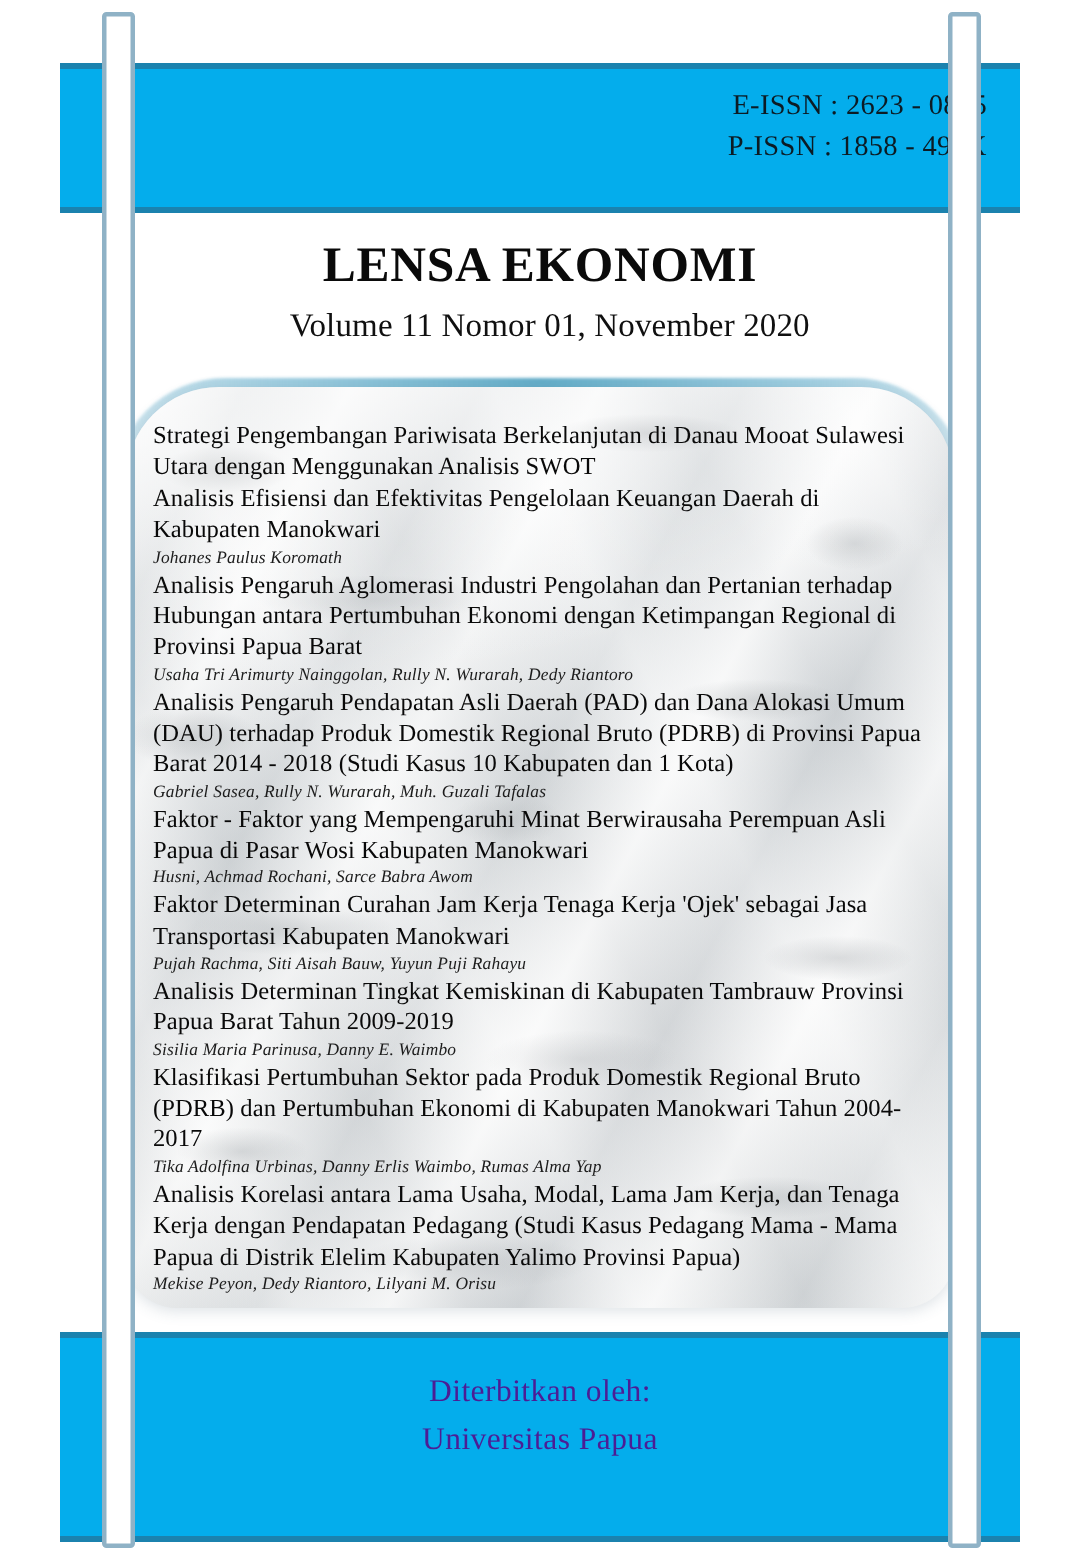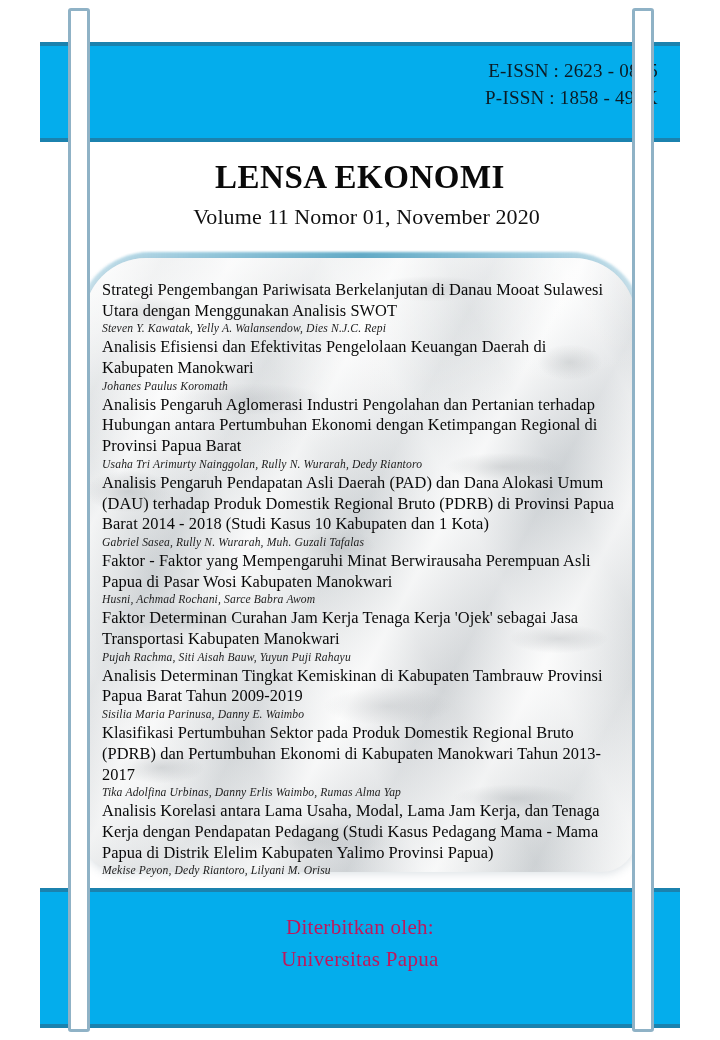--- a/index.html
+++ b/index.html
@@ -163,21 +163,21 @@
     margin-top:0px;
     margin-bottom:1px;
   }
 
   
   .publisher {
     position:absolute;
     top:912px; left:0; width:720px;
     text-align:center;
     z-index:7;
-    color:#be185d;
+    color:#4c1d95;
     font-size:21px;
     line-height:1.5;
     letter-spacing:.3px;
   }
 </style>
 </head>
 <body>
 
 <div class="cover">
 
@@ -194,21 +194,20 @@
   </div>
 
   <div class="panel-wrap">
     <div class="panel-halo"></div>
     <div class="panel">
       <div class="panel-sheen"></div>
     </div>
     <div class="toc" id="toc">
         <div class="article">
           <div class="article-title">Strategi Pengembangan Pariwisata Berkelanjutan di Danau Mooat Sulawesi Utara dengan Menggunakan Analisis SWOT</div>
-          <div class="article-authors">Steven Y. Kawatak, Yelly A. Walansendow, Dies N.J.C. Repi</div>
         </div>
         <div class="article">
           <div class="article-title">Analisis Efisiensi dan Efektivitas Pengelolaan Keuangan Daerah di Kabupaten Manokwari</div>
           <div class="article-authors">Johanes Paulus Koromath</div>
         </div>
         <div class="article">
           <div class="article-title">Analisis Pengaruh Aglomerasi Industri Pengolahan dan Pertanian terhadap Hubungan antara Pertumbuhan Ekonomi dengan Ketimpangan Regional di Provinsi Papua Barat</div>
           <div class="article-authors">Usaha Tri Arimurty Nainggolan, Rully N. Wurarah, Dedy Riantoro</div>
         </div>
         <div class="article">
@@ -221,21 +220,21 @@
         </div>
         <div class="article">
           <div class="article-title">Faktor Determinan Curahan Jam Kerja Tenaga Kerja 'Ojek' sebagai Jasa Transportasi Kabupaten Manokwari</div>
           <div class="article-authors">Pujah Rachma, Siti Aisah Bauw, Yuyun Puji Rahayu</div>
         </div>
         <div class="article">
           <div class="article-title">Analisis Determinan Tingkat Kemiskinan di Kabupaten Tambrauw Provinsi Papua Barat Tahun 2009-2019</div>
           <div class="article-authors">Sisilia Maria Parinusa, Danny E. Waimbo</div>
         </div>
         <div class="article">
-          <div class="article-title">Klasifikasi Pertumbuhan Sektor pada Produk Domestik Regional Bruto (PDRB) dan Pertumbuhan Ekonomi di Kabupaten Manokwari Tahun 2013-2017</div>
+          <div class="article-title">Klasifikasi Pertumbuhan Sektor pada Produk Domestik Regional Bruto (PDRB) dan Pertumbuhan Ekonomi di Kabupaten Manokwari Tahun 2004-2017</div>
           <div class="article-authors">Tika Adolfina Urbinas, Danny Erlis Waimbo, Rumas Alma Yap</div>
         </div>
         <div class="article">
           <div class="article-title">Analisis Korelasi antara Lama Usaha, Modal, Lama Jam Kerja, dan Tenaga Kerja dengan Pendapatan Pedagang (Studi Kasus Pedagang Mama - Mama Papua di Distrik Elelim Kabupaten Yalimo Provinsi Papua)</div>
           <div class="article-authors">Mekise Peyon, Dedy Riantoro, Lilyani M. Orisu</div>
         </div>
       </div>
   </div>
 
   <div class="band band-footer"></div>

